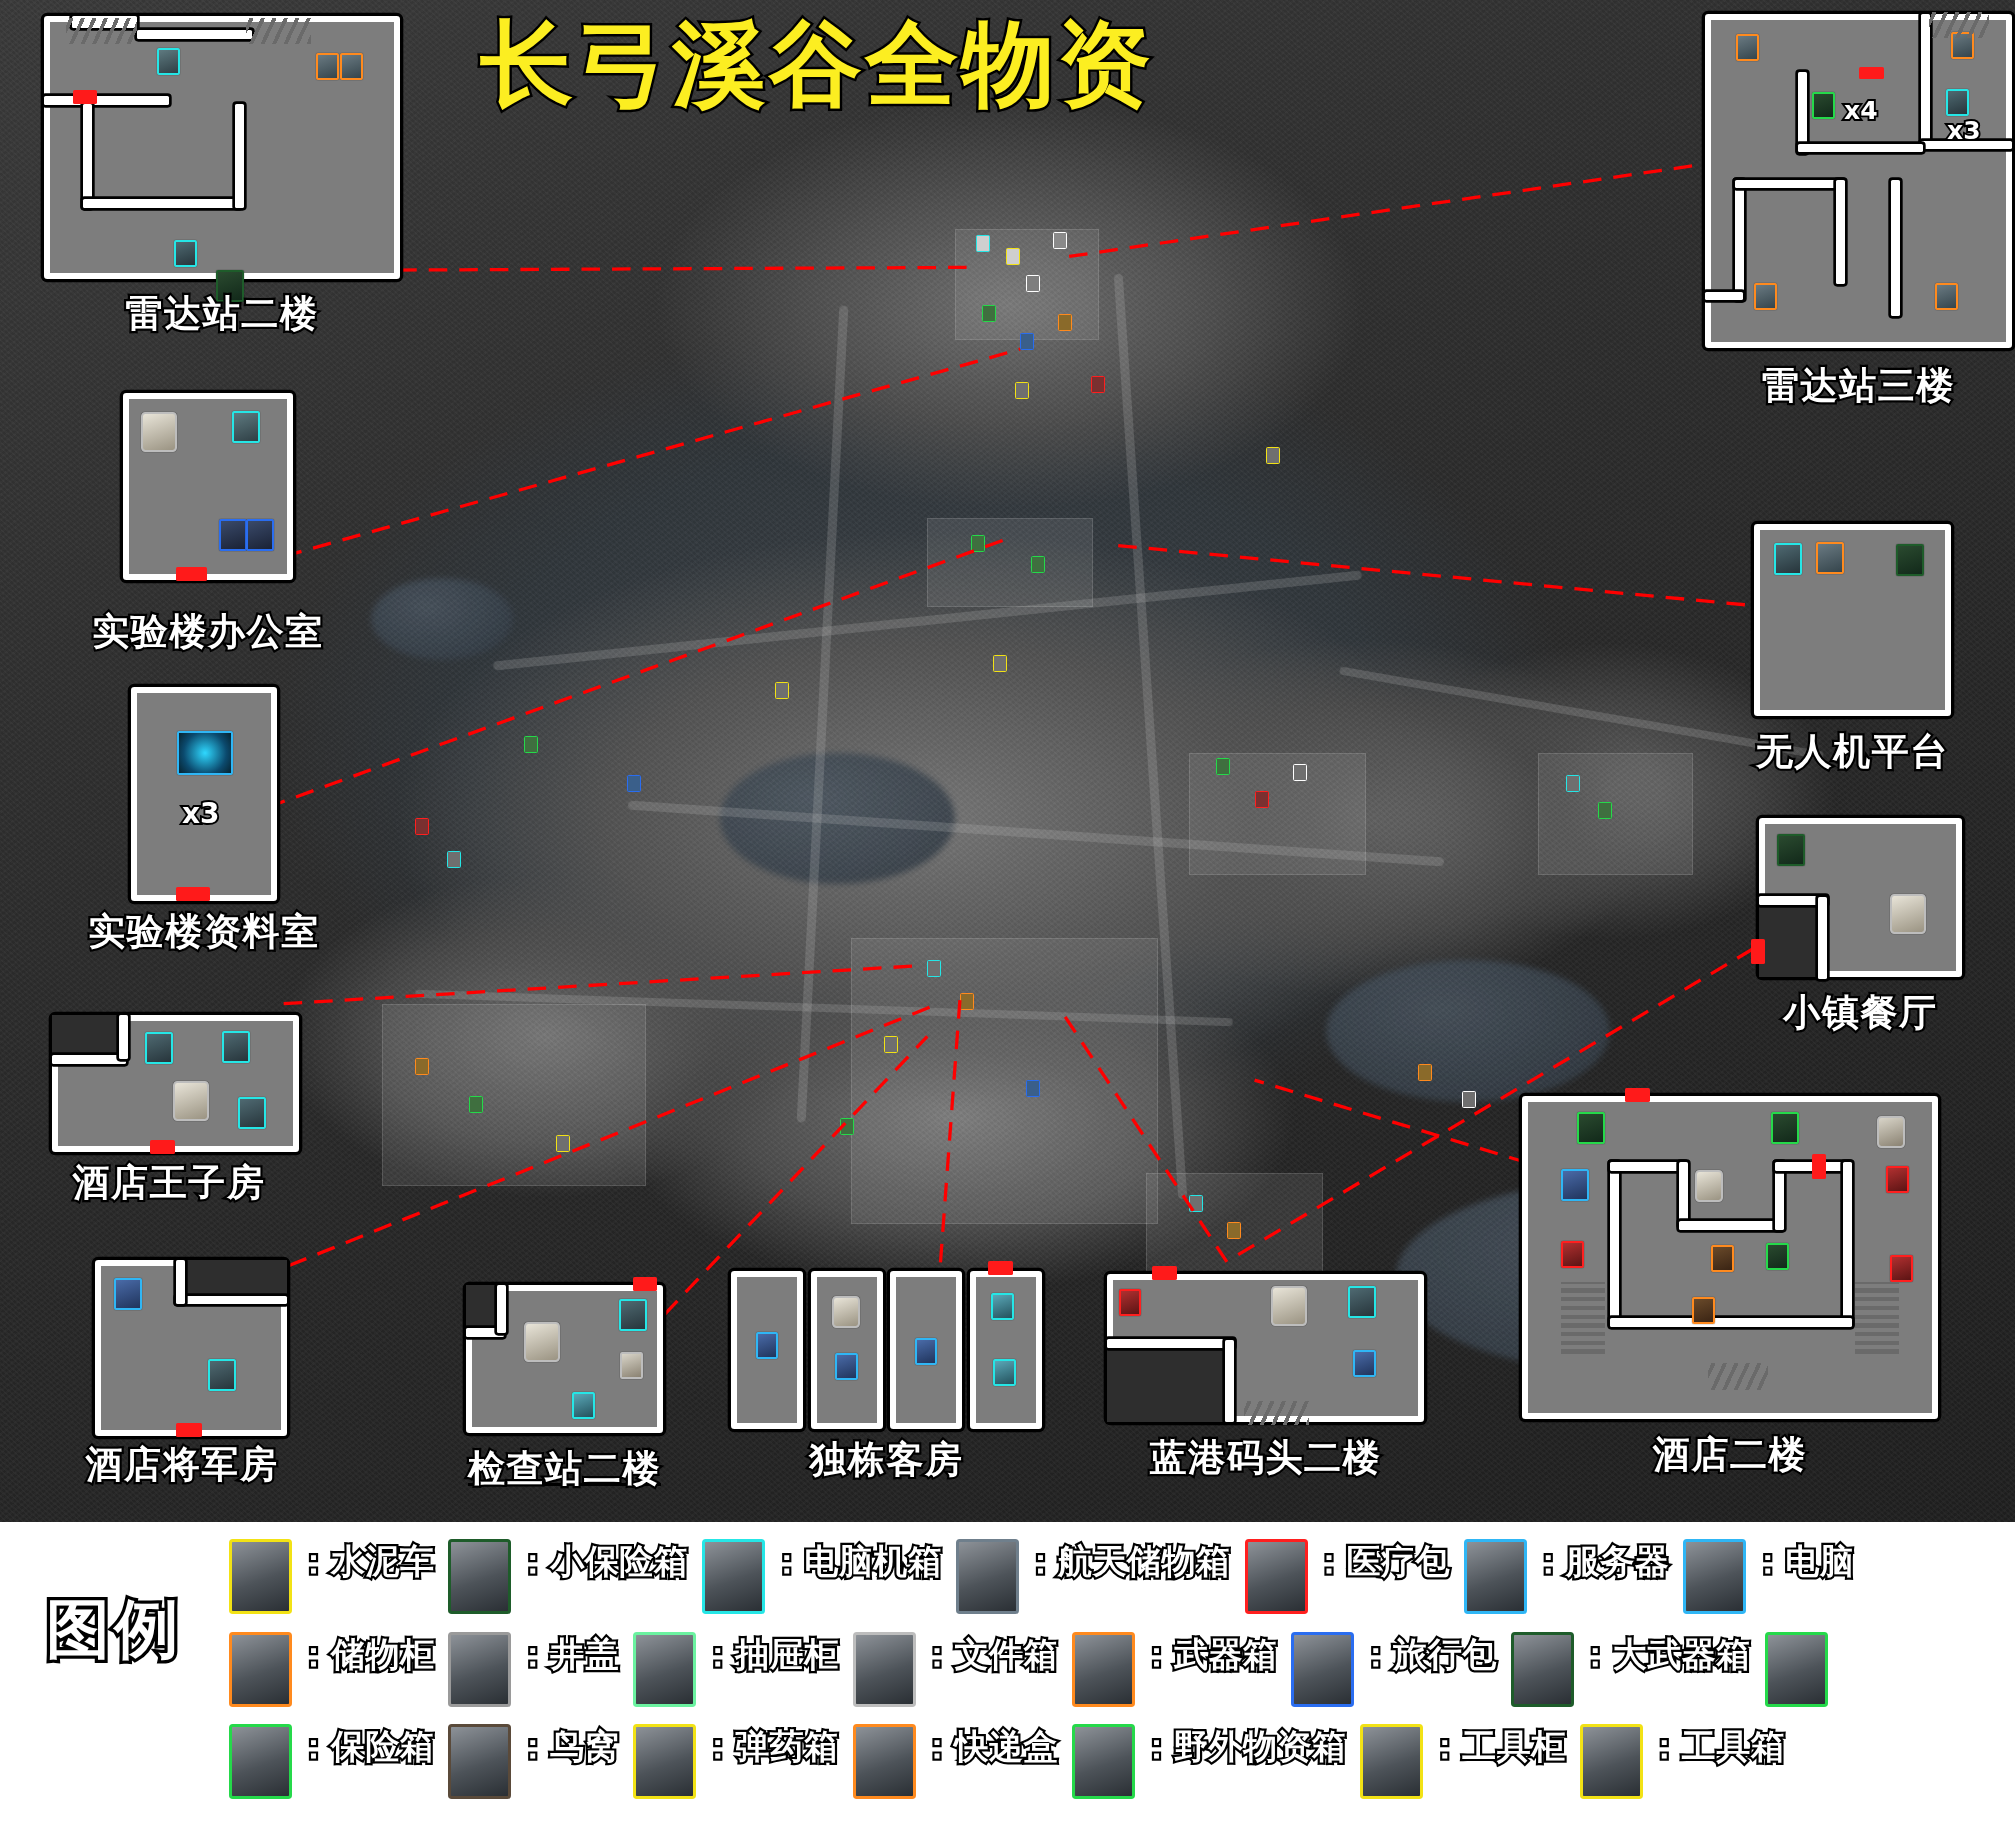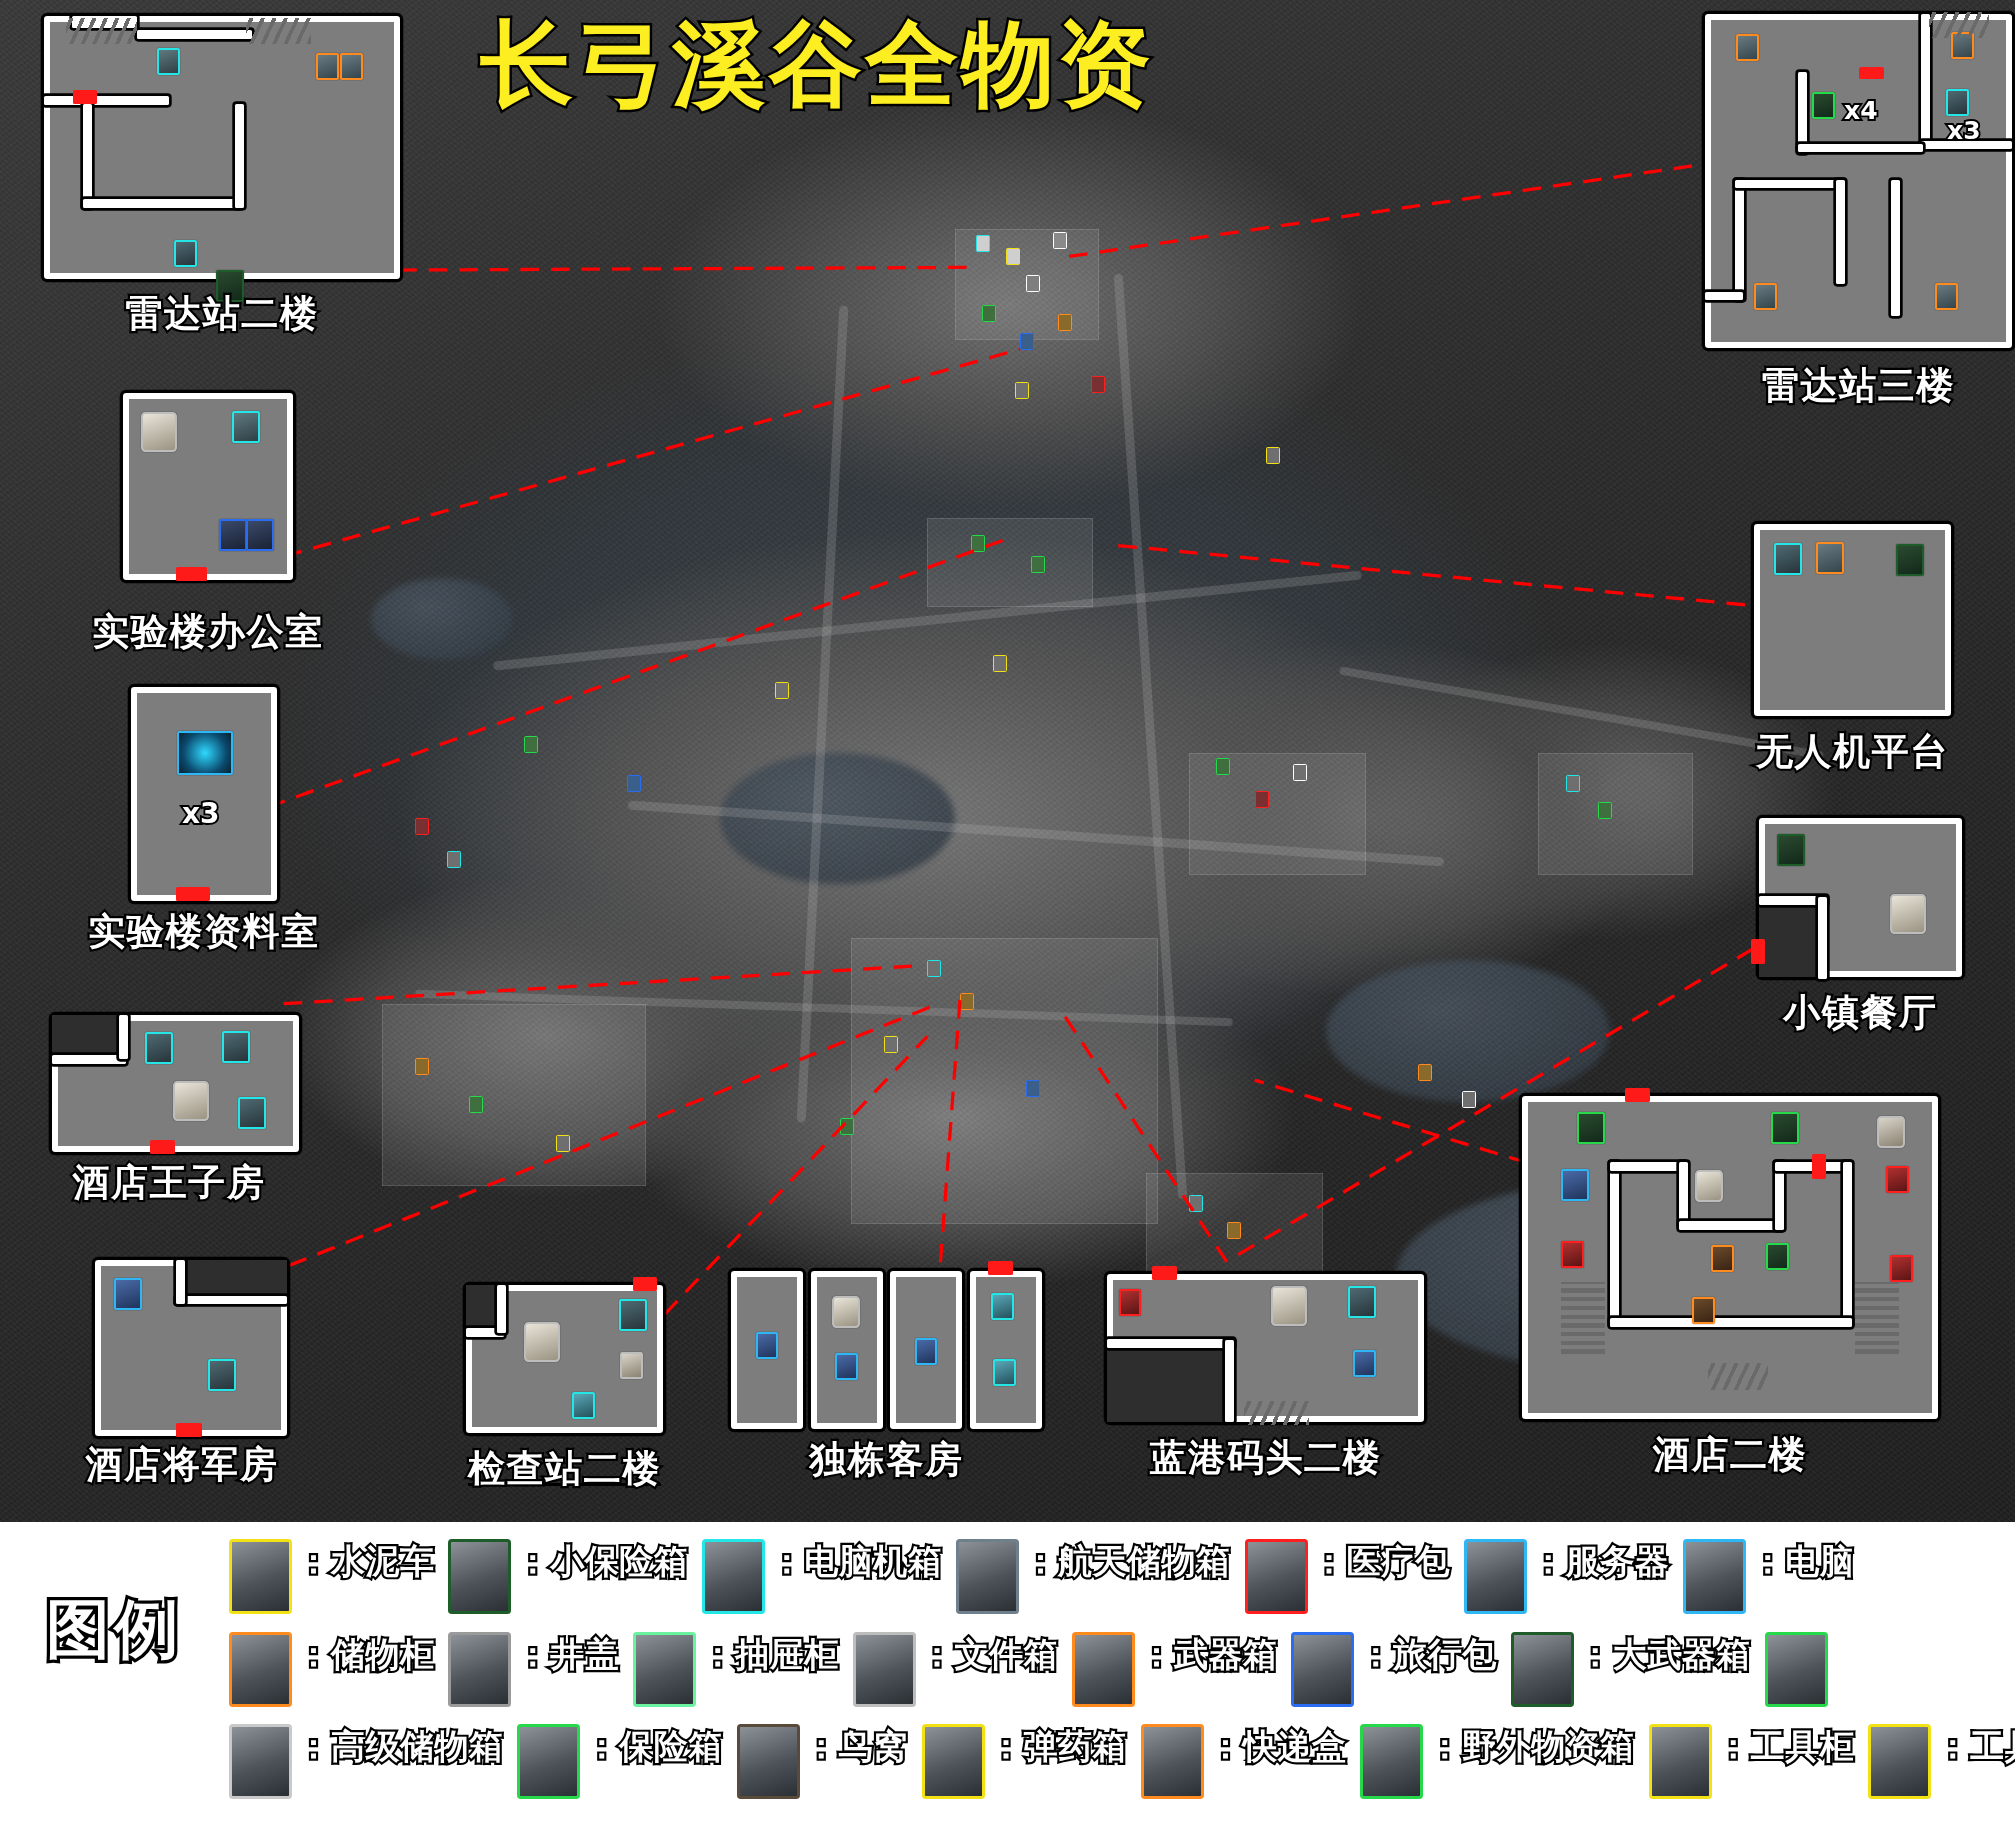--- a/index.html
+++ b/index.html
@@ -455,24 +455,20 @@
         <div class="lg-item">
           <div class="lg-ic" style="border: 3.3px solid rgb(30, 92, 42); background: linear-gradient(160deg, rgb(141, 146, 152) 0%, rgb(77, 83, 89) 55%, rgb(42, 47, 52) 100%);"></div>
           <div class="lg-tx">：大武器箱</div>
         </div>
         <div class="lg-item">
           <div class="lg-ic" style="border: 3.3px solid rgb(37, 217, 74); background: linear-gradient(160deg, rgb(141, 146, 152) 0%, rgb(77, 83, 89) 55%, rgb(42, 47, 52) 100%);"></div>
         </div>
       </div>
     <div class="lg-row" id="lg-row-2" style="top:196px;">
         <div class="lg-item">
-          <div class="lg-ic" style="border: 3.3px solid rgb(201, 201, 201); background: linear-gradient(160deg, rgb(141, 146, 152) 0%, rgb(77, 83, 89) 55%, rgb(42, 47, 52) 100%);"></div>
-          <div class="lg-tx">：高级储物箱</div>
-        </div>
-        <div class="lg-item">
           <div class="lg-ic" style="border: 3.3px solid rgb(37, 217, 74); background: linear-gradient(160deg, rgb(141, 146, 152) 0%, rgb(77, 83, 89) 55%, rgb(42, 47, 52) 100%);"></div>
           <div class="lg-tx">：保险箱</div>
         </div>
         <div class="lg-item">
           <div class="lg-ic" style="border: 3.3px solid rgb(90, 74, 58); background: linear-gradient(160deg, rgb(141, 146, 152) 0%, rgb(77, 83, 89) 55%, rgb(42, 47, 52) 100%);"></div>
           <div class="lg-tx">：鸟窝</div>
         </div>
         <div class="lg-item">
           <div class="lg-ic" style="border: 3.3px solid rgb(242, 226, 21); background: linear-gradient(160deg, rgb(141, 146, 152) 0%, rgb(77, 83, 89) 55%, rgb(42, 47, 52) 100%);"></div>
           <div class="lg-tx">：弹药箱</div>

